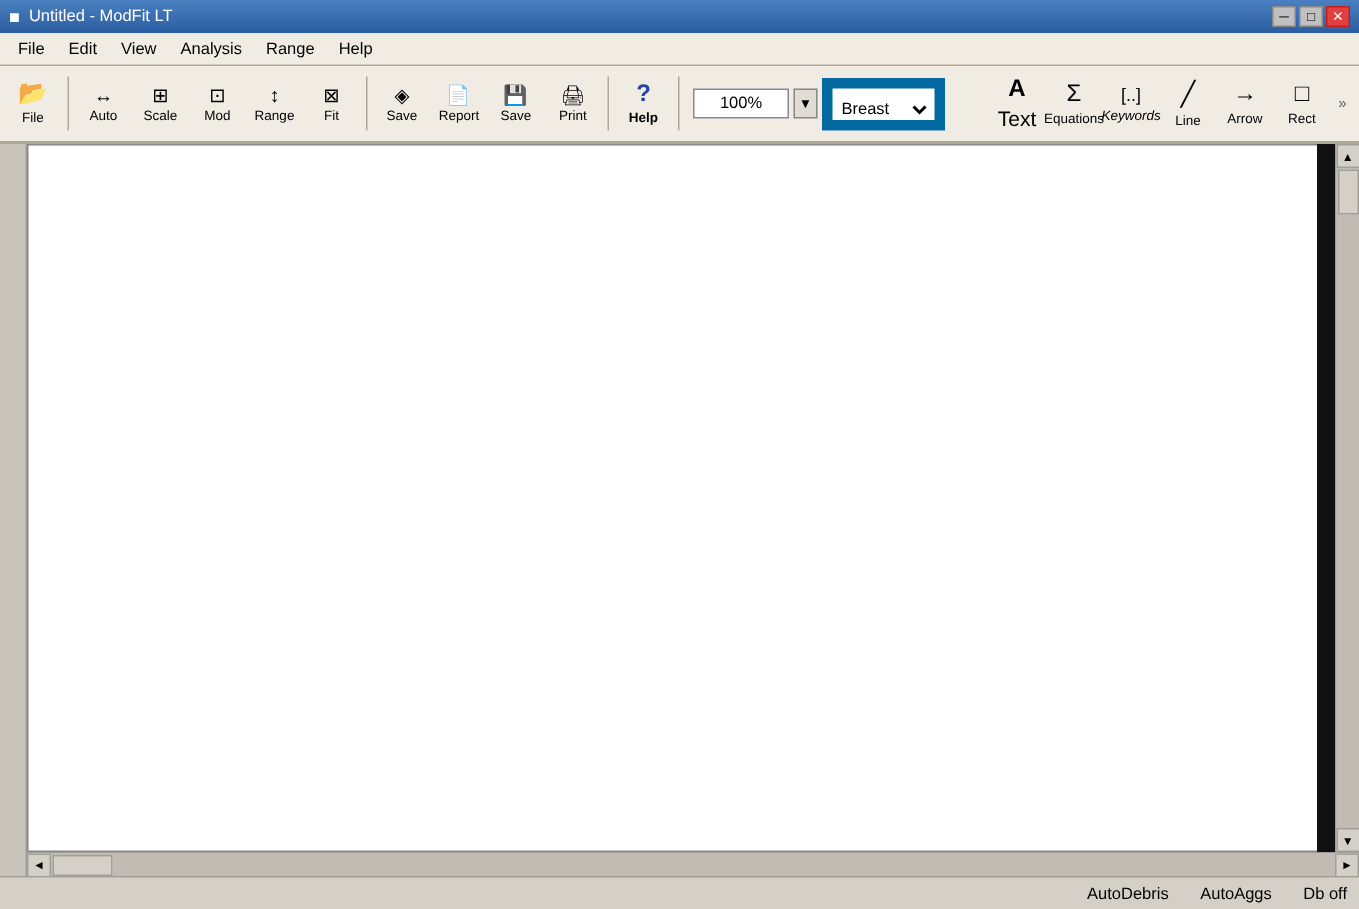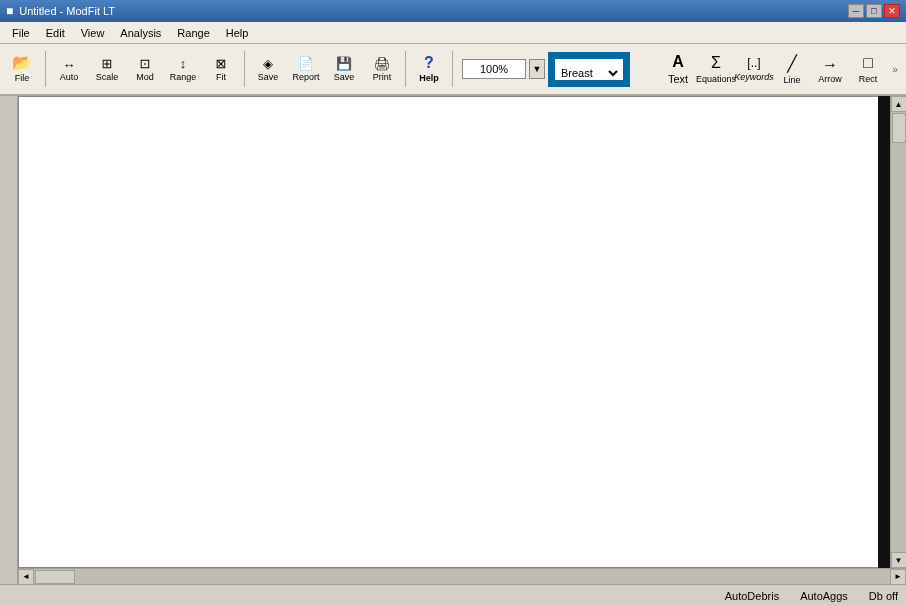--- a/index.html
+++ b/index.html
@@ -391,21 +391,21 @@
         <option>Breast</option>
         <option>Sample1</option>
         <option>Sample2</option>
       </select>
     </div>
   </div>
 
   <div id="right-toolbar">
     <div class="right-toolbar-btn">
       <span style="font-size:16px; font-weight:bold;">A</span>
-      <span style="font-size:11px;">Text</span>
+      <span style="font-size:14px;">Text</span>
     </div>
     <div class="right-toolbar-btn">
       <span style="font-size:16px;">Σ</span>
       <span style="font-size:9px;">Equations</span>
     </div>
     <div class="right-toolbar-btn">
       <span style="font-size:12px;">[..]</span>
       <span style="font-size:9px;font-style:italic;">Keywords</span>
     </div>
     <div class="right-toolbar-btn">

